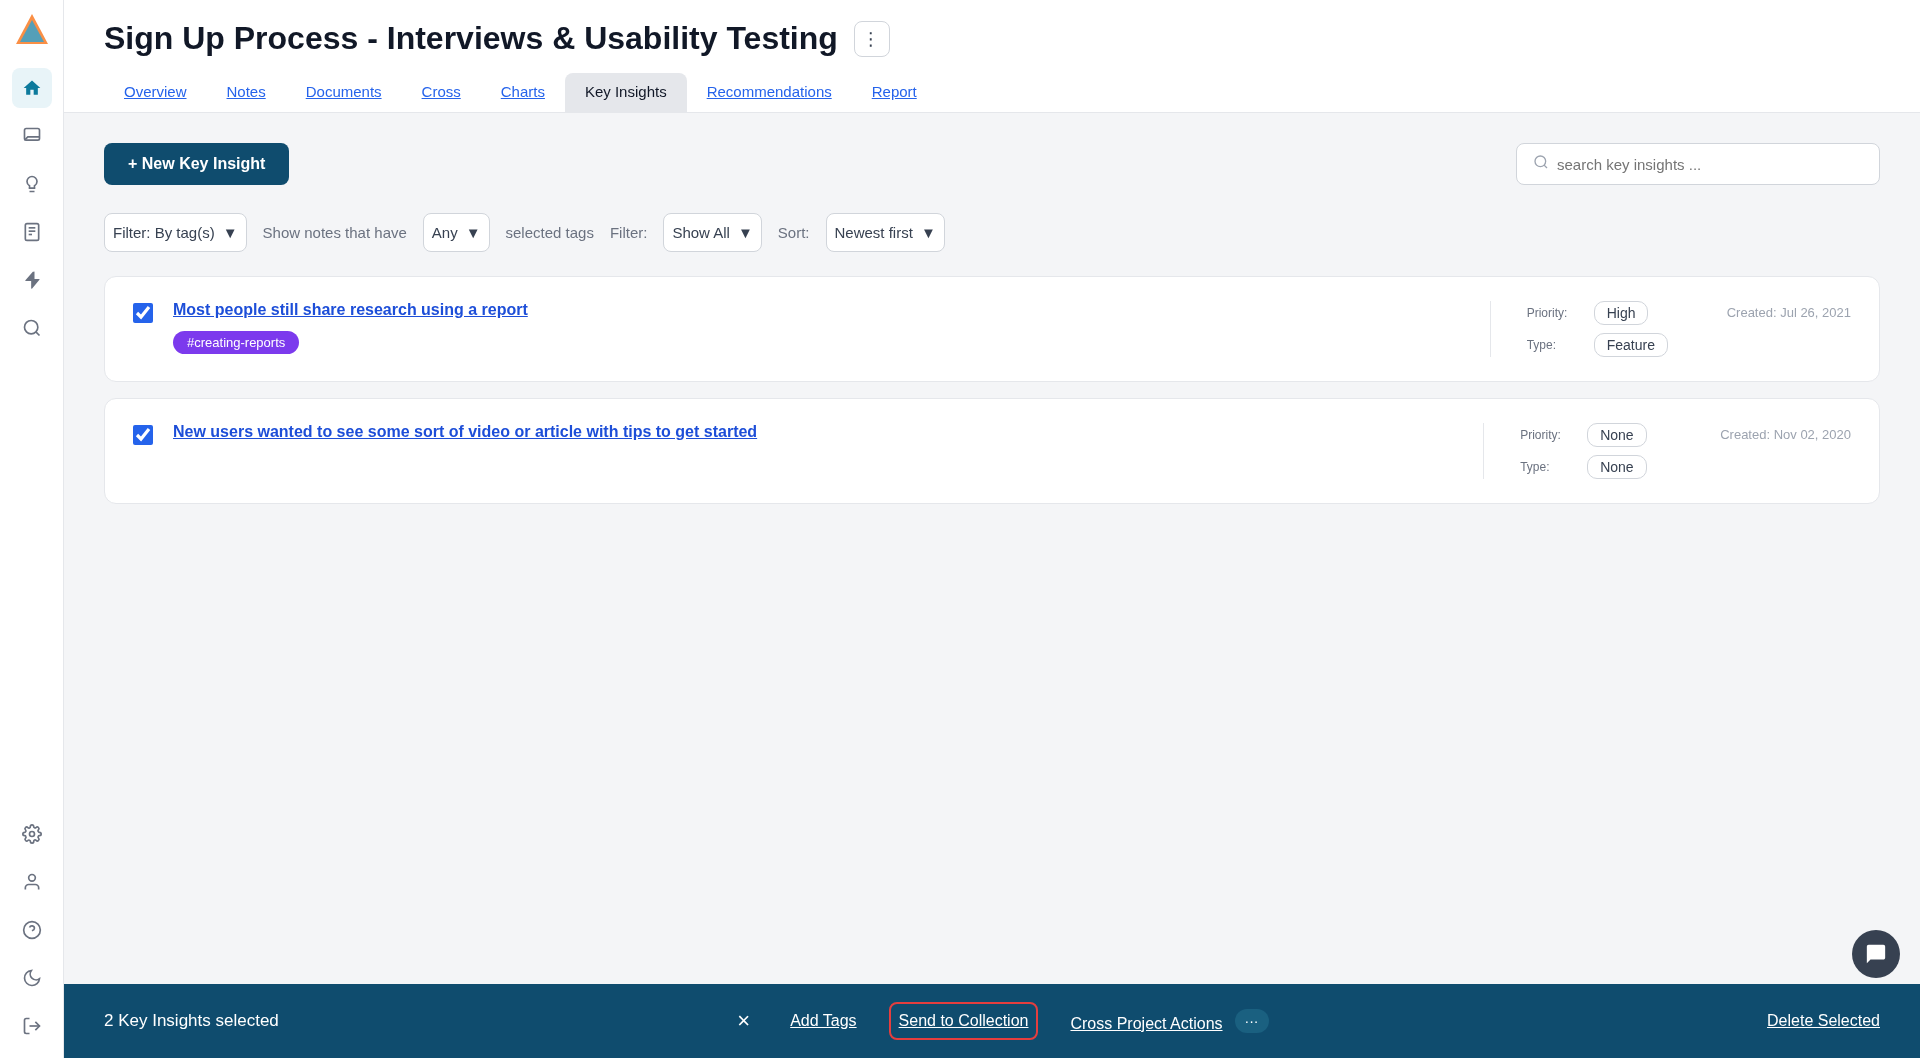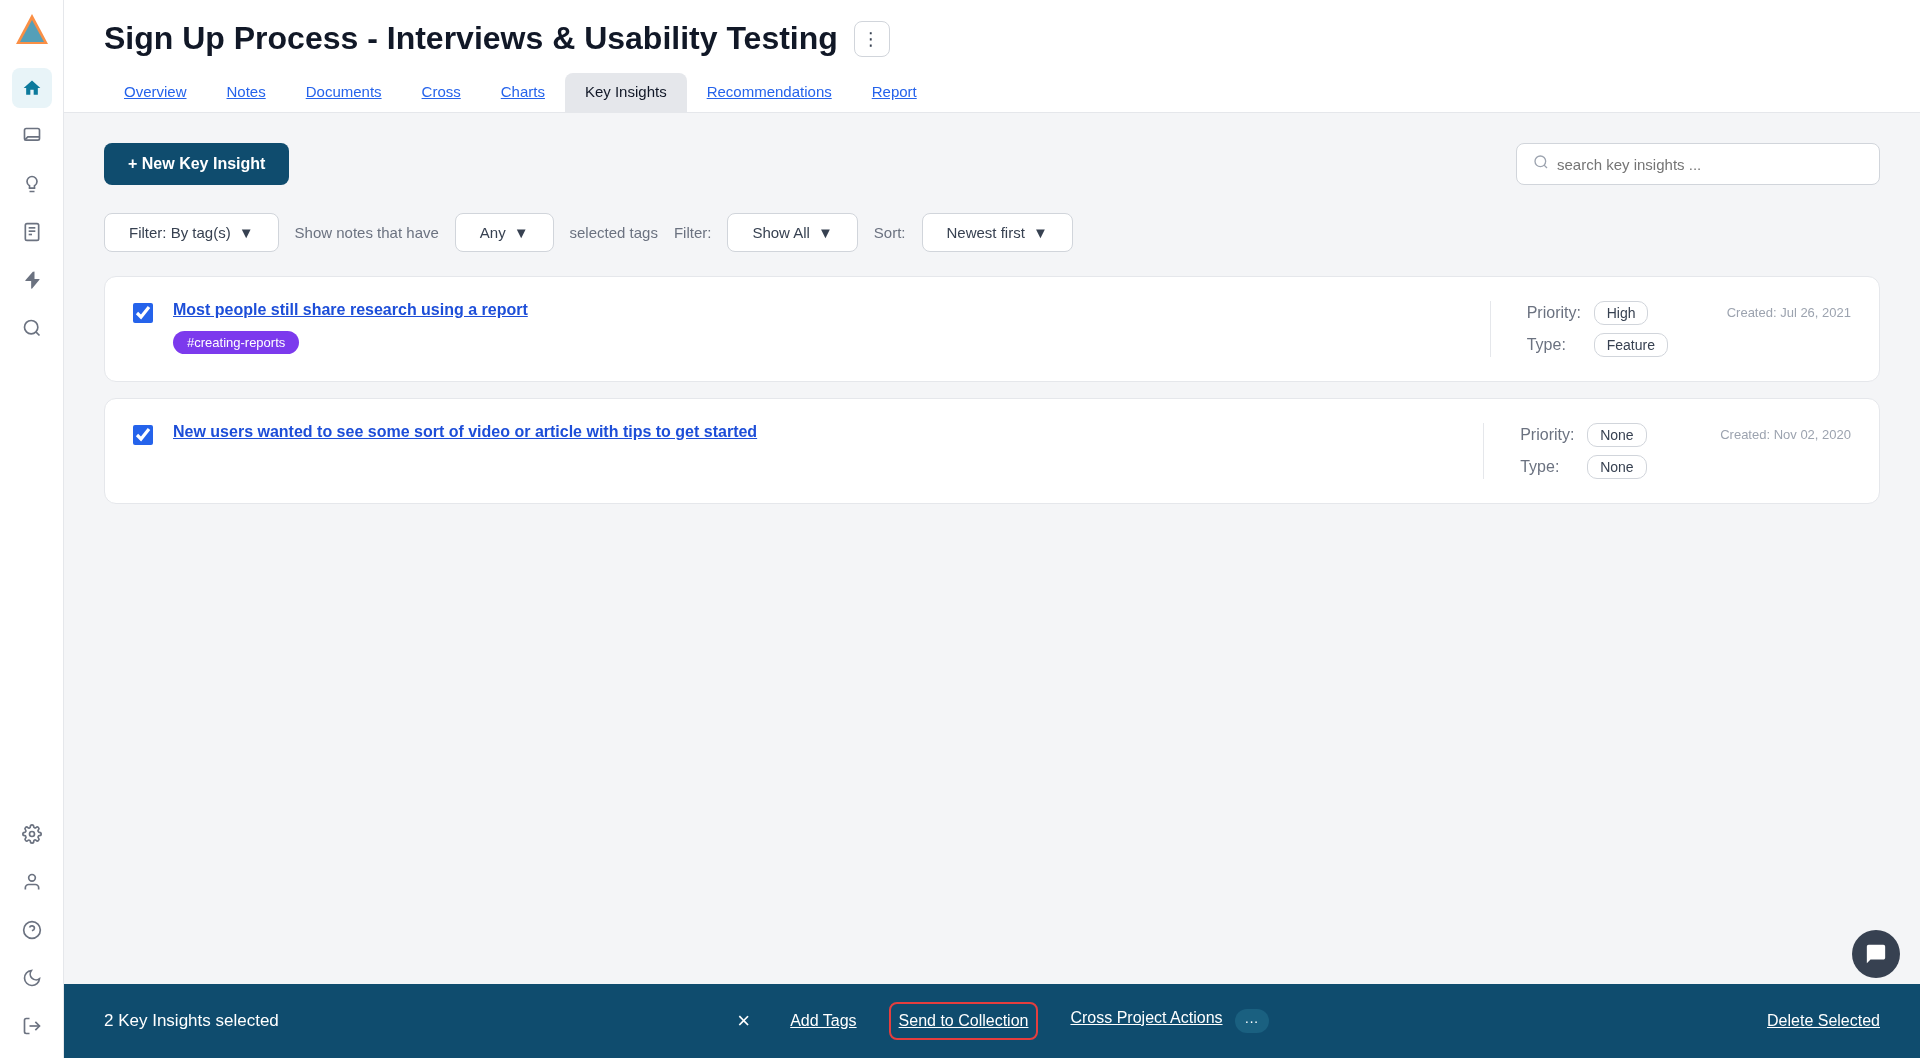--- a/index.html
+++ b/index.html
@@ -157,21 +157,21 @@
       align-items: center;
       gap: 16px;
       margin-bottom: 24px;
     }
     .filter-select {
       display: flex;
       align-items: flex-end;
       gap: 8px;
       border: 1px solid #d1d5db;
       border-radius: 8px;
-      padding: 10px 24px;
+      padding: 10px 8px;
       background: #fff;
       cursor: pointer;
       font-size: 15px;
       color: #374151;
       white-space: nowrap;
     }
     .filter-select .chevron {
       color: #374151;
     }
     .filter-label-text {
@@ -238,21 +238,21 @@
       flex-direction: column;
       gap: 8px;
       min-width: 180px;
     }
     .meta-row {
       display: flex;
       align-items: center;
       gap: 12px;
     }
     .meta-label {
-      font-size: 16px;
+      font-size: 12px;
       color: #6b7280;
       width: 55px;
     }
     .meta-badge {
       border: 1px solid #d1d5db;
       border-radius: 10px;
       padding: 3px 12px;
       font-size: 14px;
       color: #374151;
       background: #fff;
@@ -535,21 +535,21 @@
     </div>
 
   </div>
 
   <div class="action-bar">
     <span class="action-bar-text">2 Key Insights selected</span>
     <button class="action-bar-close">×</button>
     <div class="action-bar-actions">
       <button class="action-btn">Add Tags</button>
       <button class="action-btn highlighted">Send to Collection</button>
-      <span style="display:flex;align-items:flex-start;gap:8px;">
+      <span style="display:flex;align-items:flex-end;gap:8px;">
         <button class="action-btn">Cross Project Actions</button>
         <span class="action-btn-ellipsis">···</span>
       </span>
     </div>
     <button class="delete-btn">Delete Selected</button>
   </div>
 </div>
 
 <div class="chat-bubble">
   <svg width="22" height="22" viewBox="0 0 24 24" fill="white">

